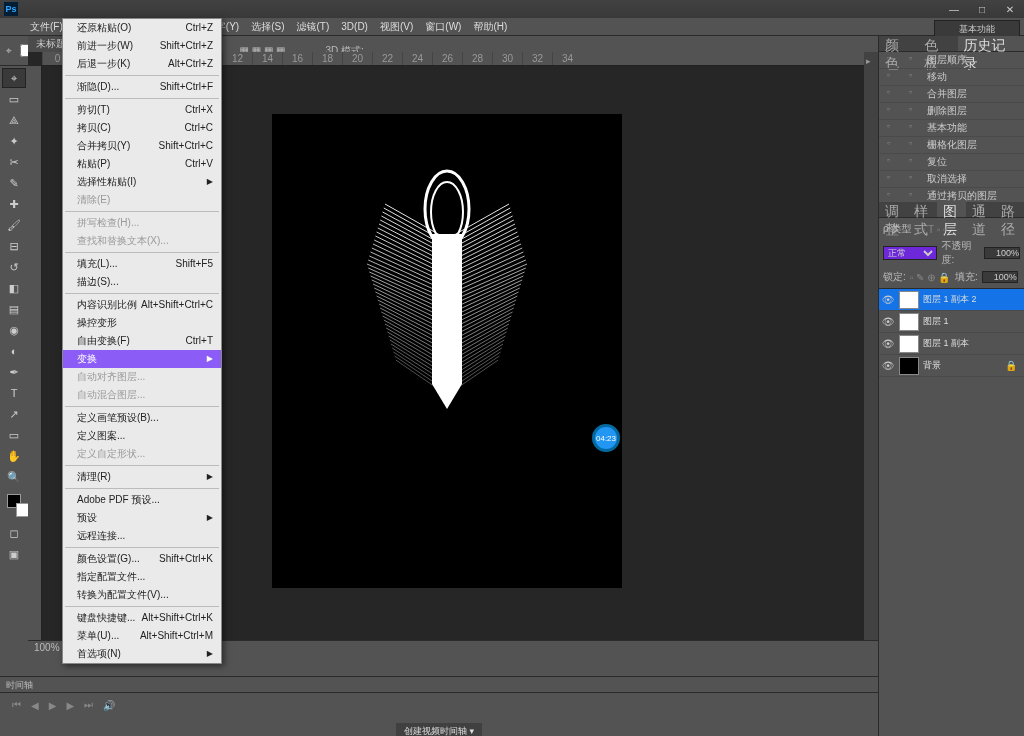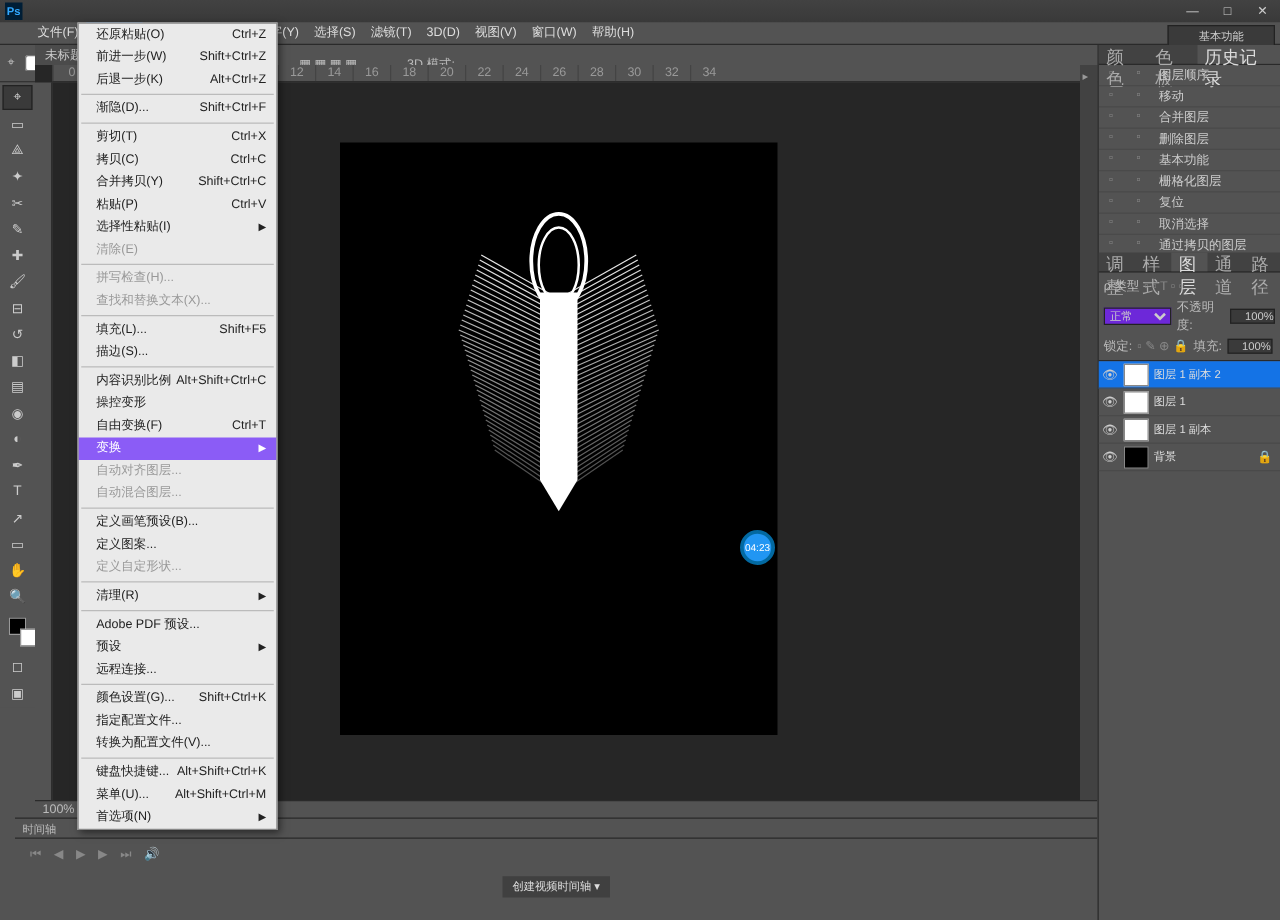--- a/index.html
+++ b/index.html
@@ -22,21 +22,21 @@
 .tab span.x{margin-left:6px}
 .canvas-area{position:absolute;left:28px;top:52px;right:146px;bottom:96px;background:#262626;overflow:hidden}
 .ruler-h{position:absolute;top:0;left:14px;right:0;height:14px;background:#535353;border-bottom:1px solid #222;display:flex;color:#999;font-size:8px;overflow:hidden}
 .ruler-h span{width:30px;text-align:center;border-left:1px solid #444;line-height:14px}
 .ruler-v{position:absolute;top:14px;left:0;width:14px;bottom:0;background:#535353;border-right:1px solid #222}
 .canvas{position:absolute;left:244px;top:62px;width:350px;height:474px;background:#000}
 .art{position:absolute;left:0;right:0;top:50px;display:flex;justify-content:center}
 svg.feather{width:300px;height:300px}
 .timer{position:absolute;width:28px;height:28px;border-radius:50%;background:#2196f3;color:#fff;font-size:8px;display:flex;align-items:center;justify-content:center;left:564px;top:372px;border:3px solid #0369a1}
 .statusbar{position:absolute;bottom:82px;left:28px;right:146px;height:14px;background:#535353;border-top:1px solid #2a2a2a;display:flex;align-items:center;padding:0 6px;color:#bbb;font-size:9px}
-.timeline{position:absolute;bottom:0;left:12px;right:146px;height:82px;background:#535353;border-top:1px solid #2a2a2a}
+.timeline{position:absolute;bottom:0;left:0;right:146px;height:60px;background:#535353;border-top:1px solid #2a2a2a}
 .timeline .hdr{height:16px;border-bottom:1px solid #2a2a2a;padding:2px 6px;color:#bbb;font-size:9px}
 .timeline .ctrl{height:24px;display:flex;align-items:center;gap:10px;padding:0 12px;color:#888}
 .timeline .btn{padding:2px 8px;background:#404040;color:#ddd;font-size:9px;margin:6px auto;display:inline-block}
 .rpanel{position:absolute;right:0;top:36px;width:146px;bottom:0;background:#535353;border-left:1px solid #2a2a2a;display:flex;flex-direction:column}
 .rtabs{height:16px;background:#424242;display:flex;border-bottom:1px solid #2a2a2a}
 .rtabs span{padding:1px 6px;color:#aaa;font-size:14px}
 .rtabs span.on{background:#535353;color:#ddd}
 .history{flex:0 0 150px;overflow:auto}
 .hrow{display:flex;align-items:center;height:17px;padding:0 4px;color:#ccc;border-bottom:1px solid #4a4a4a}
 .hrow .ico{width:14px;height:14px;margin:0 4px;font-size:9px;color:#888}

